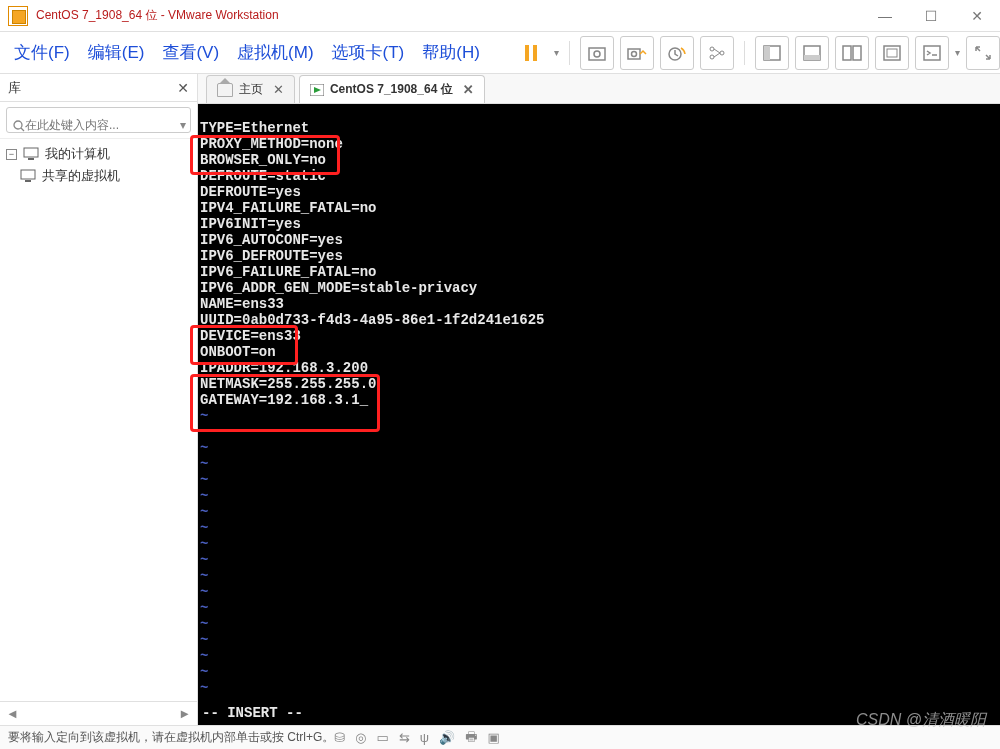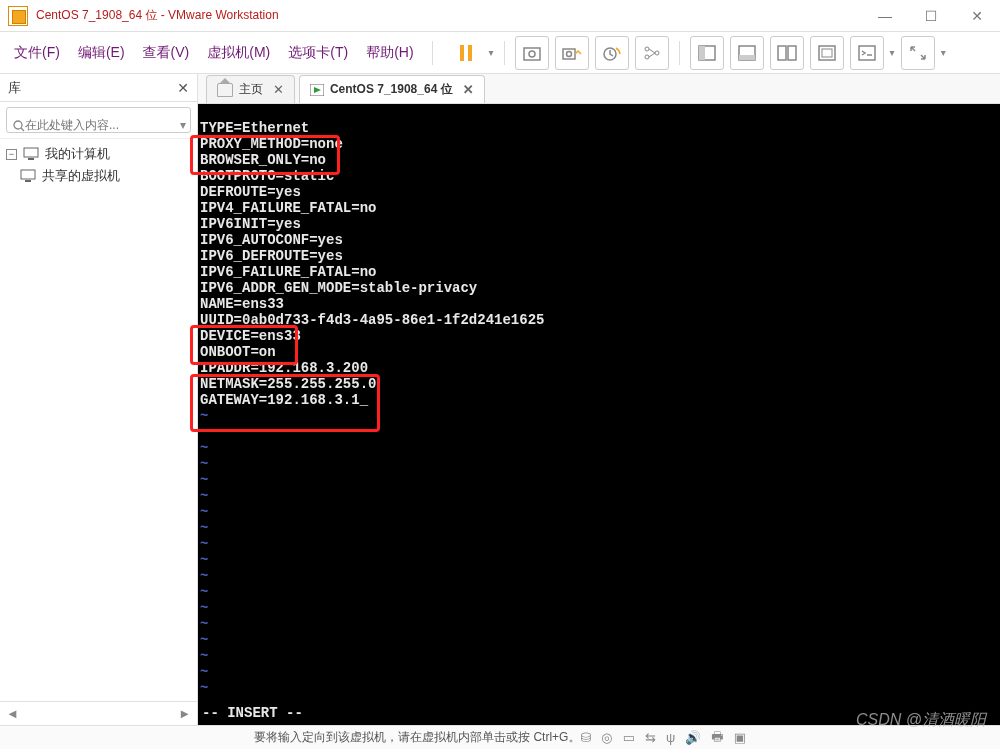--- a/index.html
+++ b/index.html
@@ -7,21 +7,21 @@
   
   .title-bar { height: 32px; display: flex; align-items: center; border-bottom: 1px solid #e0e0e0; background: #fff; }
   .title-bar .app-icon { width: 20px; height: 20px; margin: 0 8px; background:#fff; border:1px solid #e08a00; position:relative; }
   .title-bar .app-icon::after { content:""; position:absolute; left:3px; top:3px; width:12px; height:12px; background:#f5a623; border:1px solid #cc8400;}
   .title-text { flex: 1; font-size: 12px; color: #b91c1c; }
   .win-controls { display: flex; }
   .win-btn { width: 46px; height: 32px; display:flex; align-items:center; justify-content:center; color:#777; font-size:14px; }
   
   .menu-toolbar { height: 42px; display:flex; align-items:center; border-bottom:1px solid #e0e0e0; }
   .menu-bar { display:flex; gap: 2px; padding: 0 6px; }
-  .menu-item { padding: 5px 8px; font-size: 14px; color:#701a75; white-space:nowrap; }
+  .menu-item { padding: 5px 8px; font-size: 17px; color:#1d4ed8; white-space:nowrap; }
   .toolbar { display:flex; align-items:center; margin-left: 12px; gap: 6px; }
   .tb-sep { width:1px; height:24px; background:#ddd; margin:0 4px; }
   .tb-btn { width:34px; height:34px; border:1px solid transparent; border-radius:3px; display:flex; align-items:center; justify-content:center; }
   .tb-btn.b { border:1px solid #ccc; }
   svg { display:block; }
   
   .body-area { display:flex; height: calc(749px - 32px - 42px - 24px); }
   
   .sidebar { width: 198px; border-right:1px solid #e0e0e0; display:flex; flex-direction:column; position:relative; }
   .side-header { display:flex; align-items:center; justify-content:space-between; border-bottom:1px solid #e0e0e0; height:28px; padding:0 8px; }
@@ -47,21 +47,21 @@
   .tab .vm-mini { color:#2a9d3a; font-weight:bold;}
   .tab-close { color:#666; font-size:13px; margin-left:4px; }
   
   .terminal { flex:1; background:#000; position:relative; font-family: "Courier New", monospace; font-size:14px; font-weight:bold; color:#e8e8e8; line-height:16px; padding-top:16px; }
   .tline { white-space:pre; padding:0 2px; }
   .tline.tilde { color:#4a5fbf; }
   .term-status { position:absolute; left:4px; bottom:4px; color:#e8e8e8; }
   
   .hl { position:absolute; border:3px solid #ff2020; border-radius:4px; pointer-events:none; }
   
-  .status-bar { height:24px; border-top:1px solid #e0e0e0; display:flex; align-items:center; font-size:12px; color:#555; padding:0 8px; justify-content:center; background:#fafafa;}
+  .status-bar { height:24px; border-top:1px solid #e0e0e0; display:flex; align-items:center; font-size:12px; color:#555; padding:0 8px; justify-content:flex-start; background:#fafafa;}
   .status-icons { display:flex; gap:10px; align-items:center; color:#888; }
   .status-icons span { font-size:13px; }
   
   .watermark { position:absolute; right:14px; bottom:18px; font-size:16px; color:#c8c8c8; opacity:0.7; font-style:italic; pointer-events:none;}
 </style>
 </head>
 <body>
 
 <div class="title-bar">
   <div class="app-icon"></div>
@@ -223,21 +223,21 @@
             </svg>
         </span>
         <span>CentOS 7_1908_64 位</span>
         <span class="tab-close">✕</span>
       </div>
     </div>
     <div class="terminal">
       <div class="tline">TYPE=Ethernet</div>
       <div class="tline">PROXY_METHOD=none</div>
       <div class="tline">BROWSER_ONLY=no</div>
-      <div class="tline">BOOTPROTO=static</div>
+      <div class="tline">DEFROUTE=static</div>
       <div class="tline">DEFROUTE=yes</div>
       <div class="tline">IPV4_FAILURE_FATAL=no</div>
       <div class="tline">IPV6INIT=yes</div>
       <div class="tline">IPV6_AUTOCONF=yes</div>
       <div class="tline">IPV6_DEFROUTE=yes</div>
       <div class="tline">IPV6_FAILURE_FATAL=no</div>
       <div class="tline">IPV6_ADDR_GEN_MODE=stable-privacy</div>
       <div class="tline">NAME=ens33</div>
       <div class="tline">UUID=0ab0d733-f4d3-4a95-86e1-1f2d241e1625</div>
       <div class="tline">DEVICE=ens33</div>

